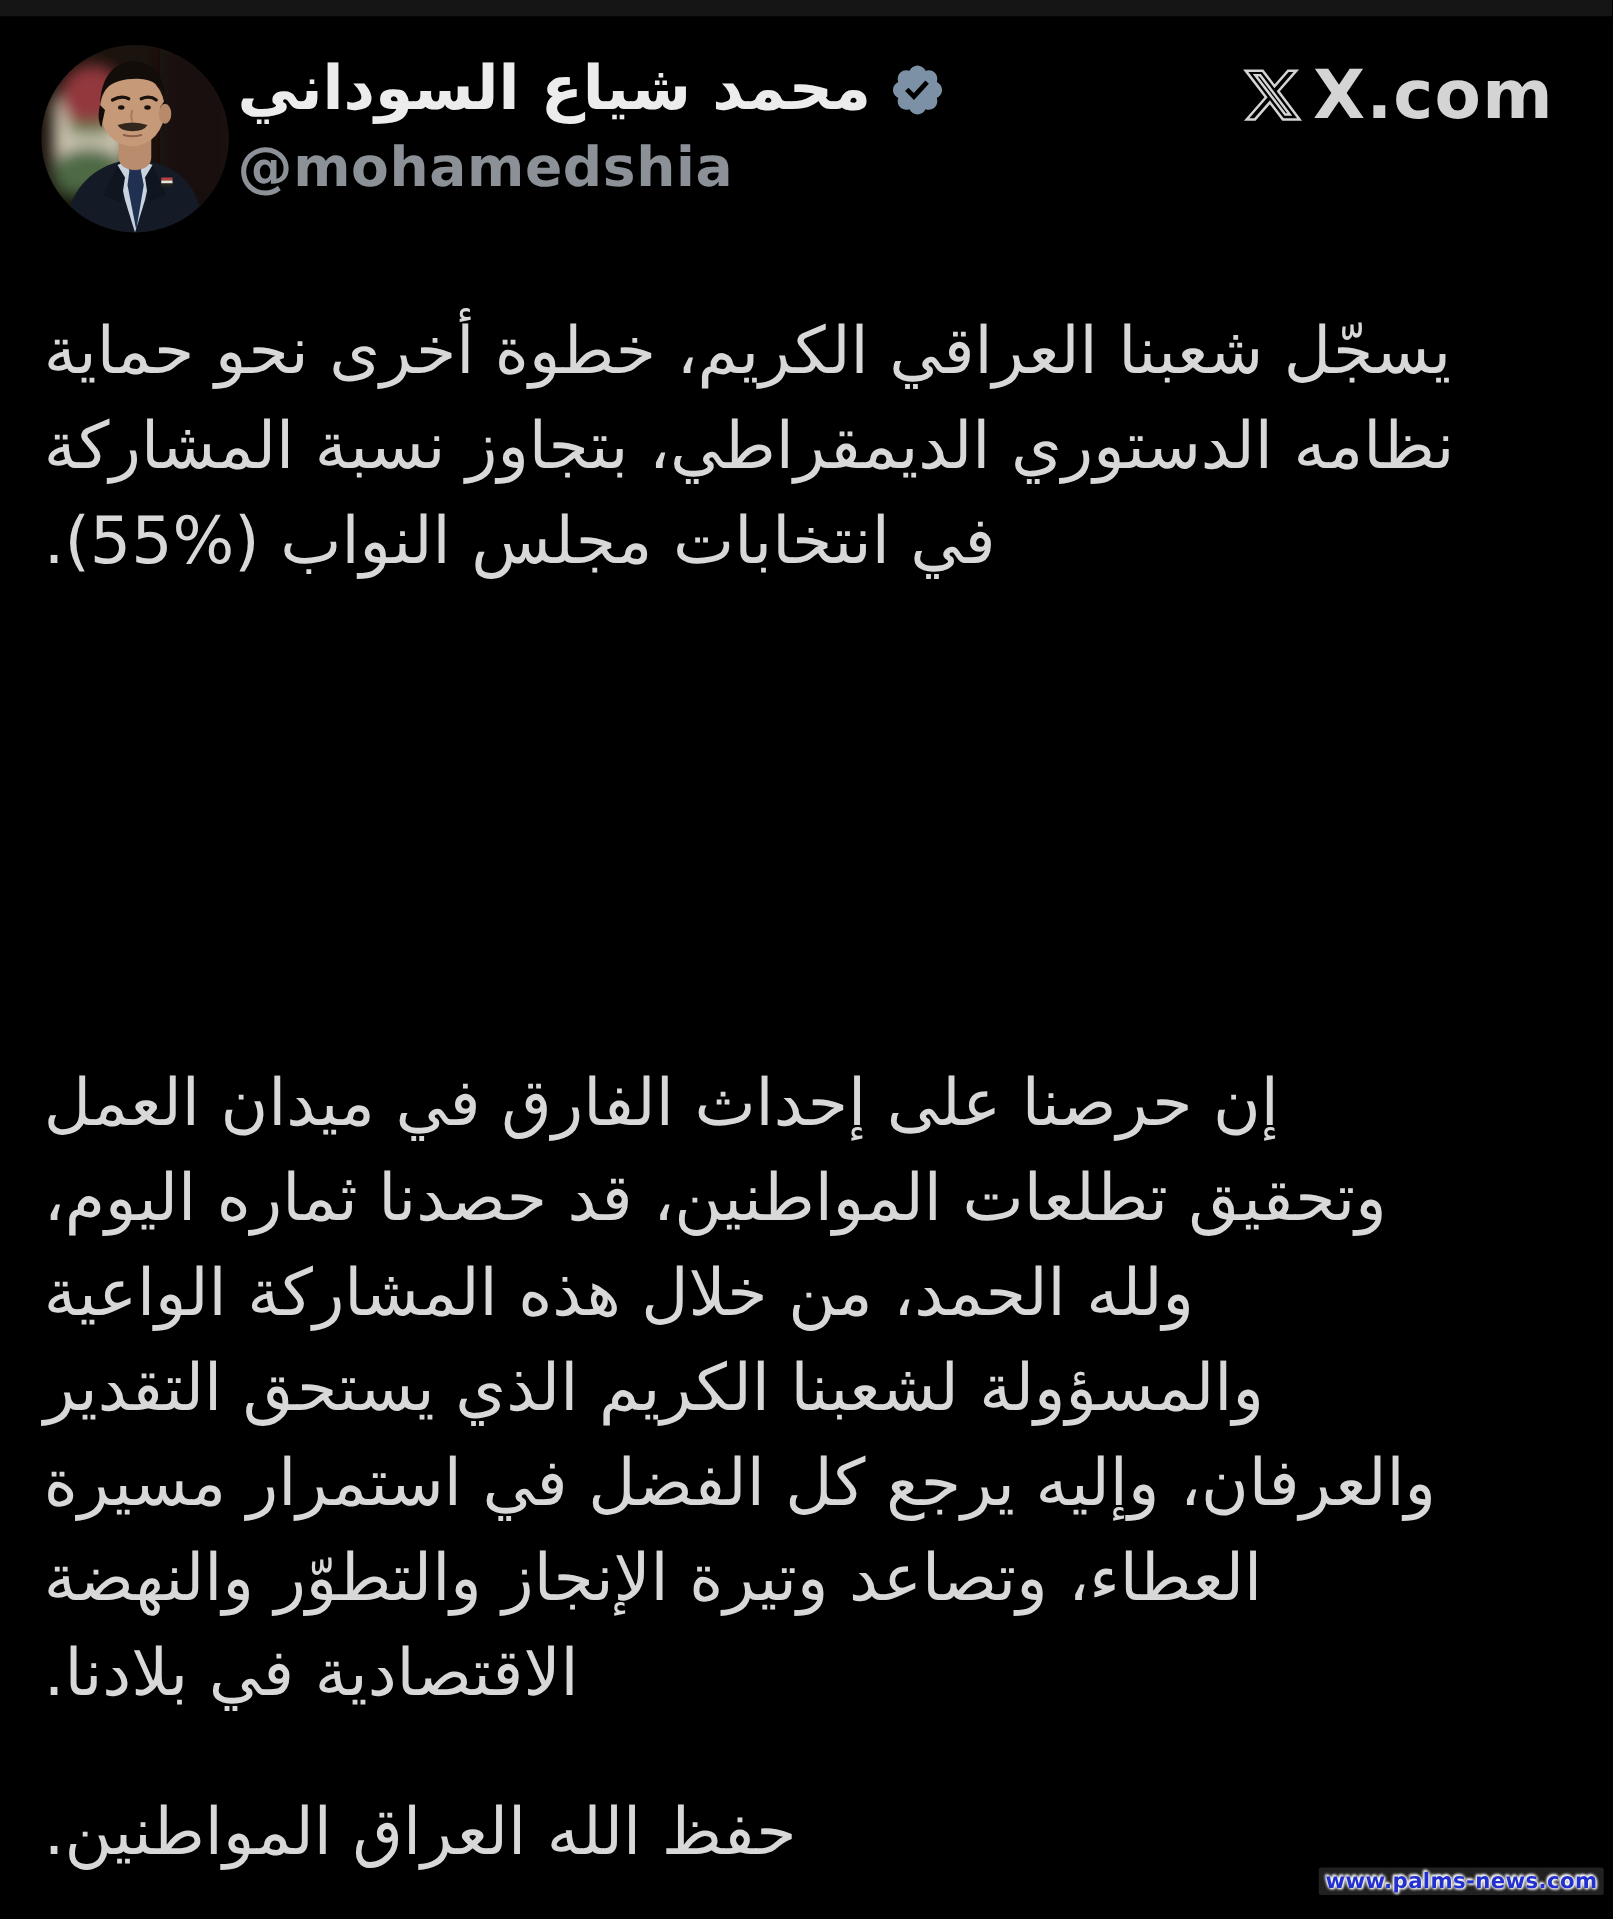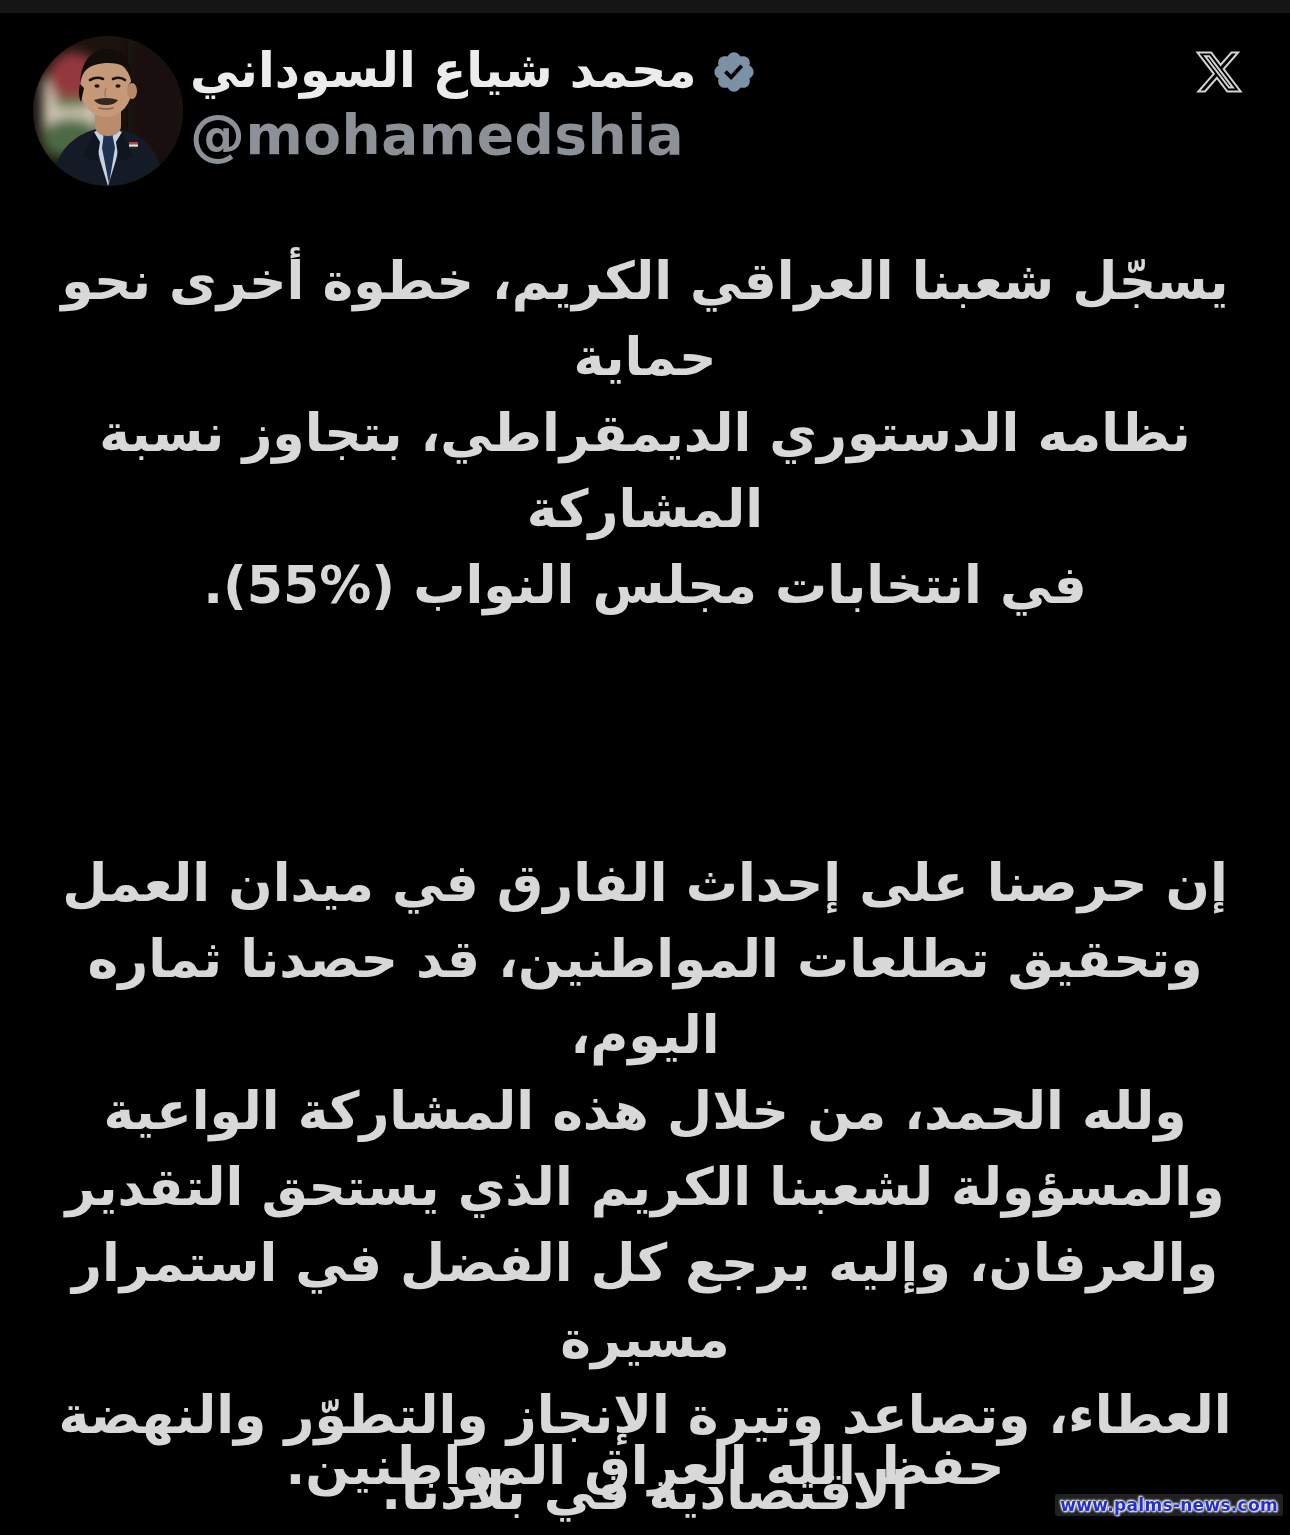--- a/index.html
+++ b/index.html
@@ -24,37 +24,37 @@
     display:flex;align-items:center;gap:14px;
   }
   .display-name{
     direction:rtl;
     font-size:49px;font-weight:bold;color:#ececec;line-height:62px;
     white-space:nowrap;
   }
   .badge{width:46px;height:46px;flex:0 0 auto;margin-top:2px;}
   .handle{
     position:absolute;left:190px;top:108px;
-    font-size:55px;font-weight:bold;color:#8b9197;line-height:54px;
+    font-size:44px;font-weight:bold;color:#8b9197;line-height:54px;
     letter-spacing:0.5px;
   }
   .site-label{
     position:absolute;right:47px;top:48px;
     display:flex;align-items:center;gap:8px;
     color:#d4d4d4;
   }
   .site-label .x-glyph{width:48px;height:48px;}
   .site-label .site-text{
     font-size:54px;font-weight:bold;letter-spacing:1px;line-height:56px;
   }
   
   .para{
     position:absolute;left:35px;right:35px;
-    direction:rtl;text-align:center;
-    font-weight:bold;font-size:52px;line-height:76px;
+    direction:rtl;text-align:left;
+    font-weight:normal;font-size:52px;line-height:76px;
     color:#d8d8d8;
     white-space:pre-line;
   }
   .p1{top:243px;}
   .p2{top:543px;}
   .p3{top:845px;}
   .p4{top:1428px;}
   
   .watermark{
     position:absolute;right:7px;top:1494px;
@@ -137,20 +137,21 @@
       <path fill-rule="evenodd" fill="#7c91a5" d="M22.25 12c0-1.43-.88-2.67-2.19-3.34.46-1.39.2-2.9-.81-3.91s-2.52-1.27-3.91-.81c-.66-1.31-1.91-2.19-3.34-2.19s-2.67.88-3.33 2.19c-1.4-.46-2.91-.2-3.92.81s-1.26 2.52-.8 3.91c-1.31.67-2.2 1.91-2.2 3.34s.89 2.67 2.2 3.34c-.46 1.39-.21 2.9.8 3.91s2.52 1.26 3.91.81c.67 1.31 1.91 2.19 3.34 2.19s2.68-.88 3.34-2.19c1.39.45 2.9.2 3.91-.81s1.27-2.52.81-3.91c1.31-.67 2.19-1.91 2.19-3.34zm-11.71 4.2L6.8 12.46l1.41-1.42 2.26 2.26 4.8-5.23 1.47 1.36-6.2 6.77z"></path>
     </svg>
   </div>
 
   <div class="handle">@mohamedshia</div>
 
   <div class="site-label">
     <svg class="x-glyph" viewBox="0 0 24 24" xmlns="http://www.w3.org/2000/svg">
       <path d="M18.244 2.25h3.308l-7.227 8.26 8.502 11.24H16.17l-5.214-6.817L4.99 21.75H1.68l7.73-8.835L1.254 2.25H8.08l4.713 6.231zm-1.161 17.52h1.833L7.084 4.126H5.117z" fill="none" stroke="#d4d4d4" stroke-width="1"></path>
     </svg>
+    <span class="site-text">X.com</span>
   </div>
 
   <div class="para p1">يسجّل شعبنا العراقي الكريم، خطوة أخرى نحو حماية
 نظامه الدستوري الديمقراطي، بتجاوز نسبة المشاركة
 في انتخابات مجلس النواب (%55).</div>
   <div class="para p3">إن حرصنا على إحداث الفارق في ميدان العمل
 وتحقيق تطلعات المواطنين، قد حصدنا ثماره اليوم،
 ولله الحمد، من خلال هذه المشاركة الواعية
 والمسؤولة لشعبنا الكريم الذي يستحق التقدير
 والعرفان، وإليه يرجع كل الفضل في استمرار مسيرة

